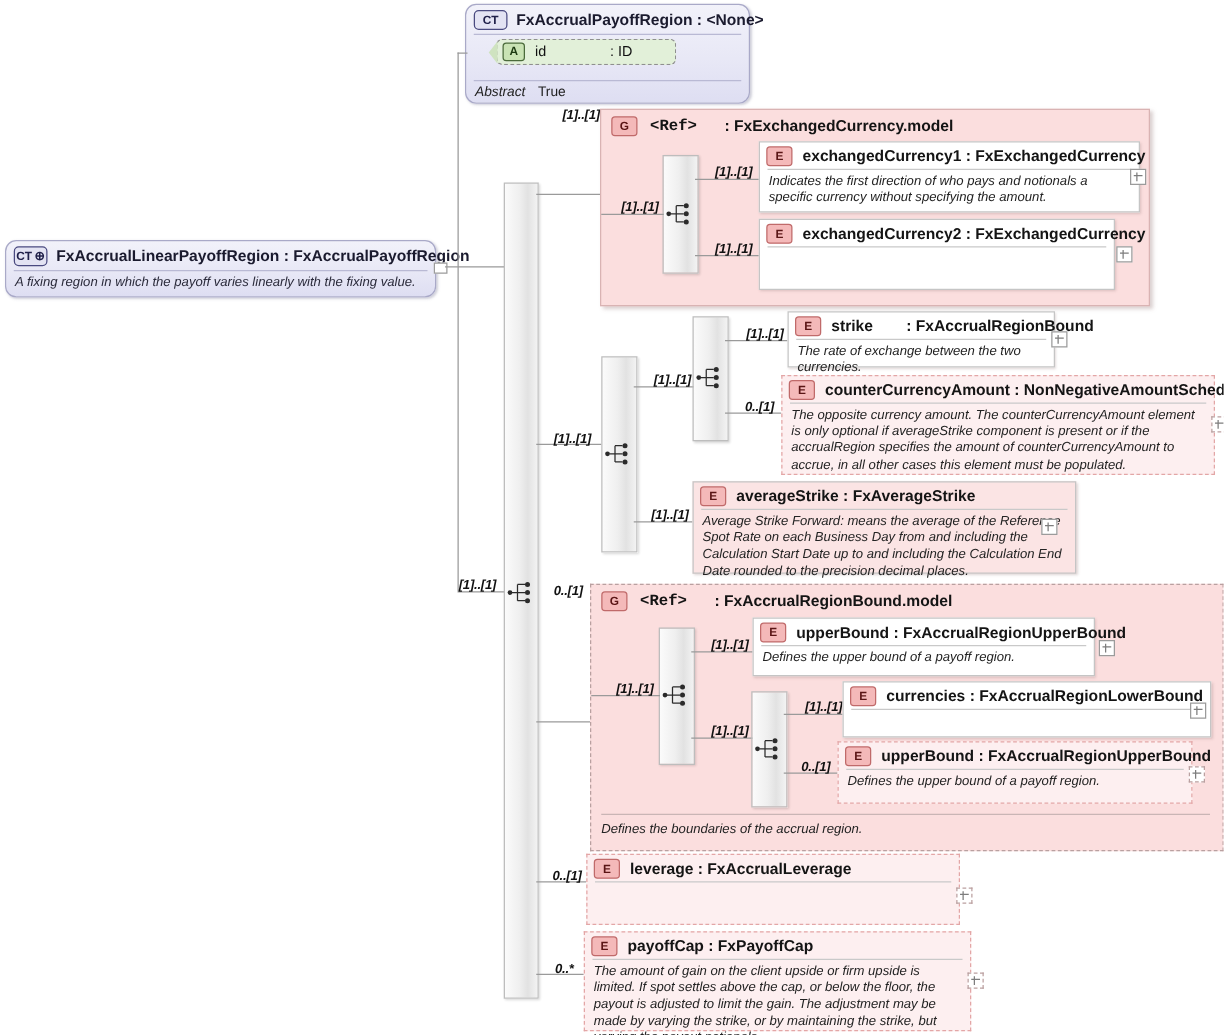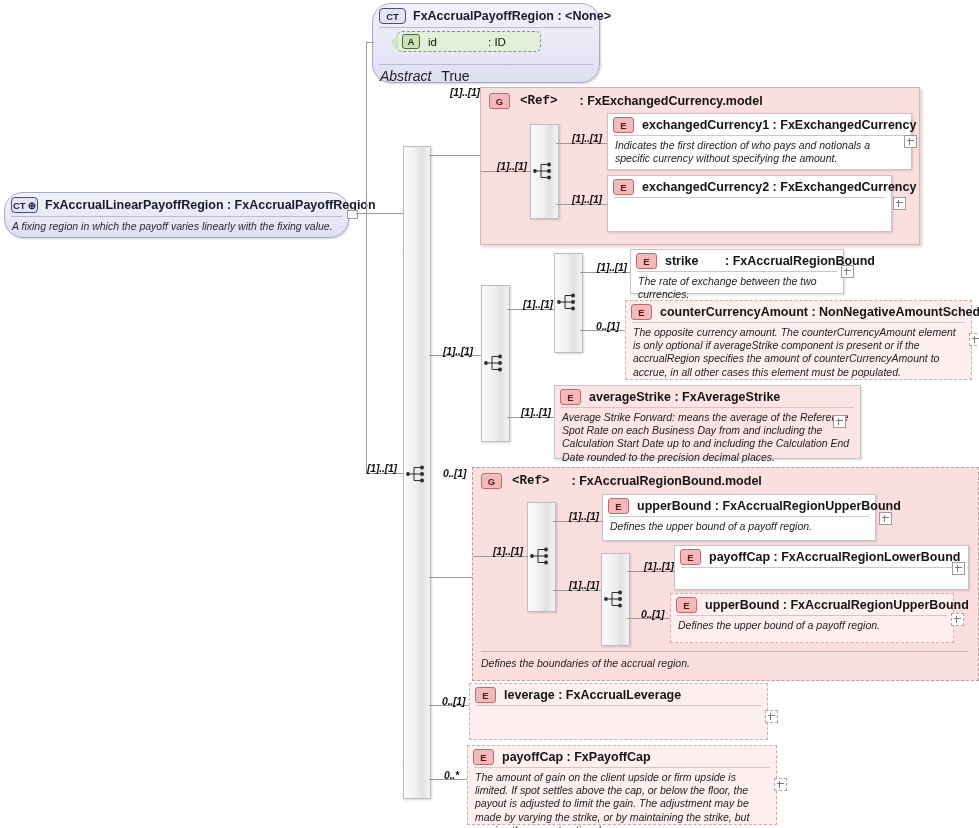--- a/index.html
+++ b/index.html
@@ -27,21 +27,21 @@
     font-weight:bold;
     color:#111;
     white-space:nowrap;
     letter-spacing:-0.2px;
   }
 
   
   .ct-box{
     position:absolute;
     border:1px solid #a9a9c8;
-    border-radius:19px;
+    border-radius:9px;
     background:linear-gradient(to bottom,#f2f2fa 0%, #e8e8f6 55%, #dedef2 100%);
     box-shadow:1px 1px 2px rgba(120,120,150,.35);
   }
   .ct-title{
     display:flex;align-items:center;
     padding:4px 6px 3px 6px;
     font-size:12.5px;font-weight:bold;color:#1a1a2e;
     white-space:nowrap;
   }
   .badge{
@@ -55,21 +55,21 @@
     font-family:"Liberation Sans",sans-serif;
   }
   .badge.plus::after{content:"\2295";margin-left:2px;font-size:10px;}
   .ct-sep{height:1px;background:#b9b9d4;margin:0 6px;}
   .ct-doc{
     padding:3px 7px 4px 7px;
     font-style:italic;font-size:10.5px;color:#2a2a3a;line-height:1.25;
   }
   .ct-abstract{
     padding:2px 7px 3px 7px;
-    font-size:14px;color:#222;
+    font-size:11px;color:#222;
   }
   .ct-abstract i{font-style:italic;margin-right:10px;}
 
   
   .attr-pill{
     position:absolute;
     border:1px dashed #8f8f8f;
     border-radius:5px;
     background:#e2f0d9;
     display:flex;align-items:center;
@@ -421,21 +421,21 @@
     <circle cx="17" cy="17.5" r="2" fill="#2b2b2b"></circle>
   </svg>
   <div class="ln-h" style="left:627px;top:571px;width:48px;"></div>
   <div class="ln-h" style="left:627px;top:618px;width:43px;"></div>
   <div class="card" style="left:644px;top:560px;">[1]..[1]</div>
   <div class="card" style="left:641px;top:608px;">0..[1]</div>
 
   <div class="el-box" style="left:674px;top:545px;width:293px;height:43px;">
     <div class="el-head">
       <span class="ebadge">E</span>
-      <span>payoffCap : FxAccrualRegionLowerBound</span>
+      <span>currencies : FxAccrualRegionLowerBound</span>
     </div>
     <div class="el-sep"></div>
   </div>
   <div class="plusbox" style="left:952px;top:562px;"></div>
 
   <div class="el-box opt" style="left:670px;top:593px;width:282px;height:48px;">
     <div class="el-head">
       <span class="ebadge">E</span>
       <span>upperBound : FxAccrualRegionUpperBound</span>
     </div>

